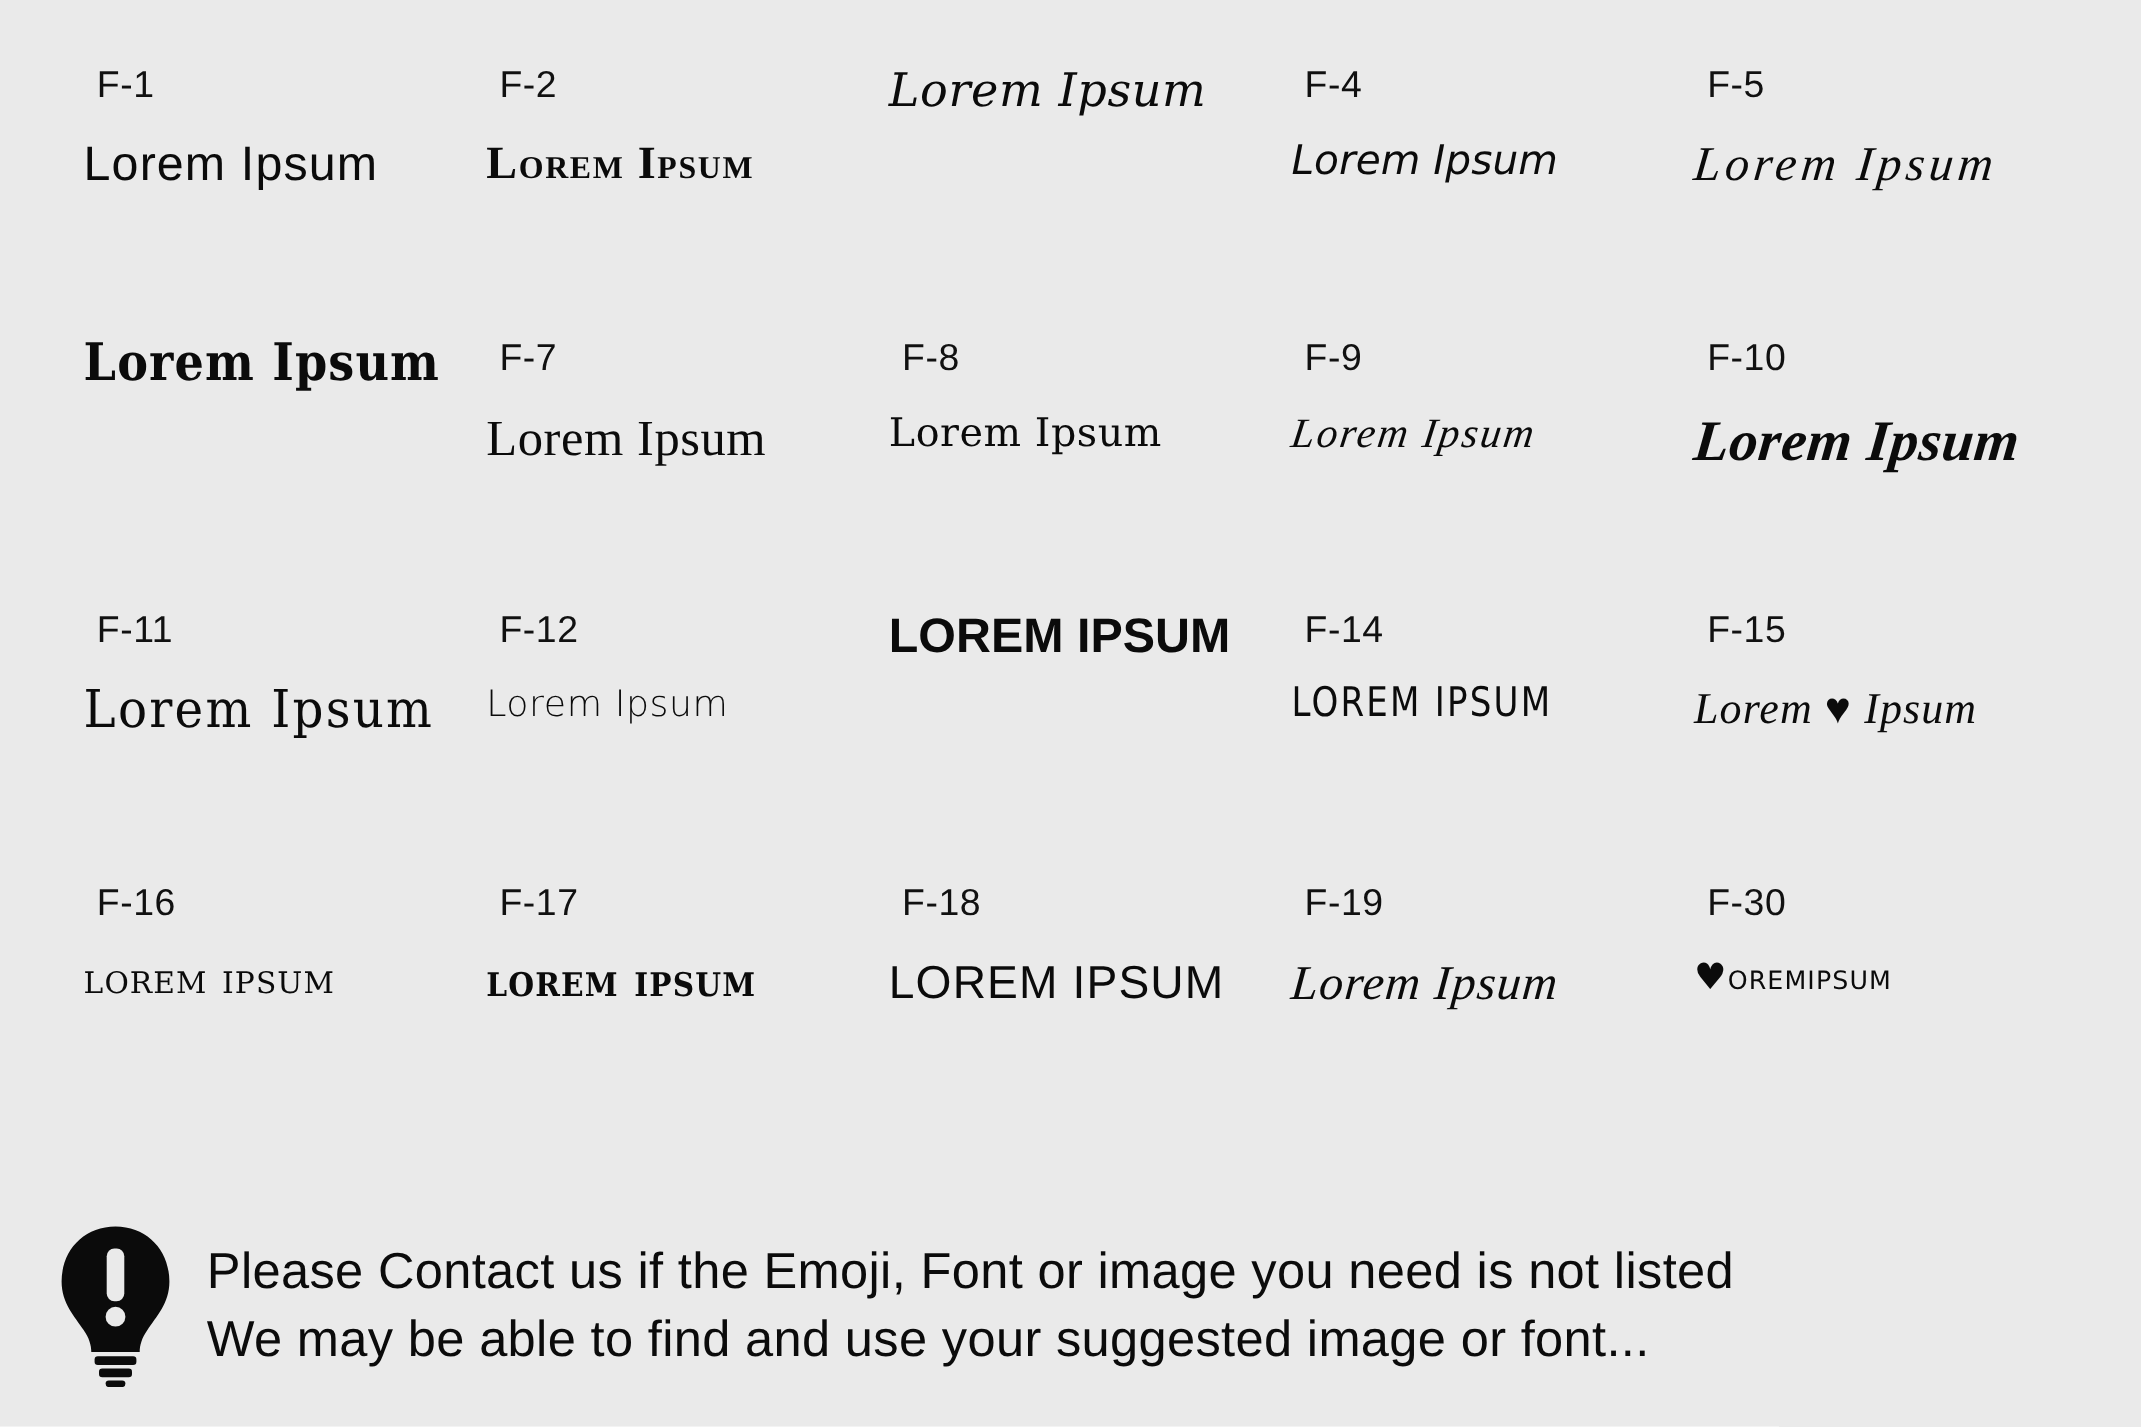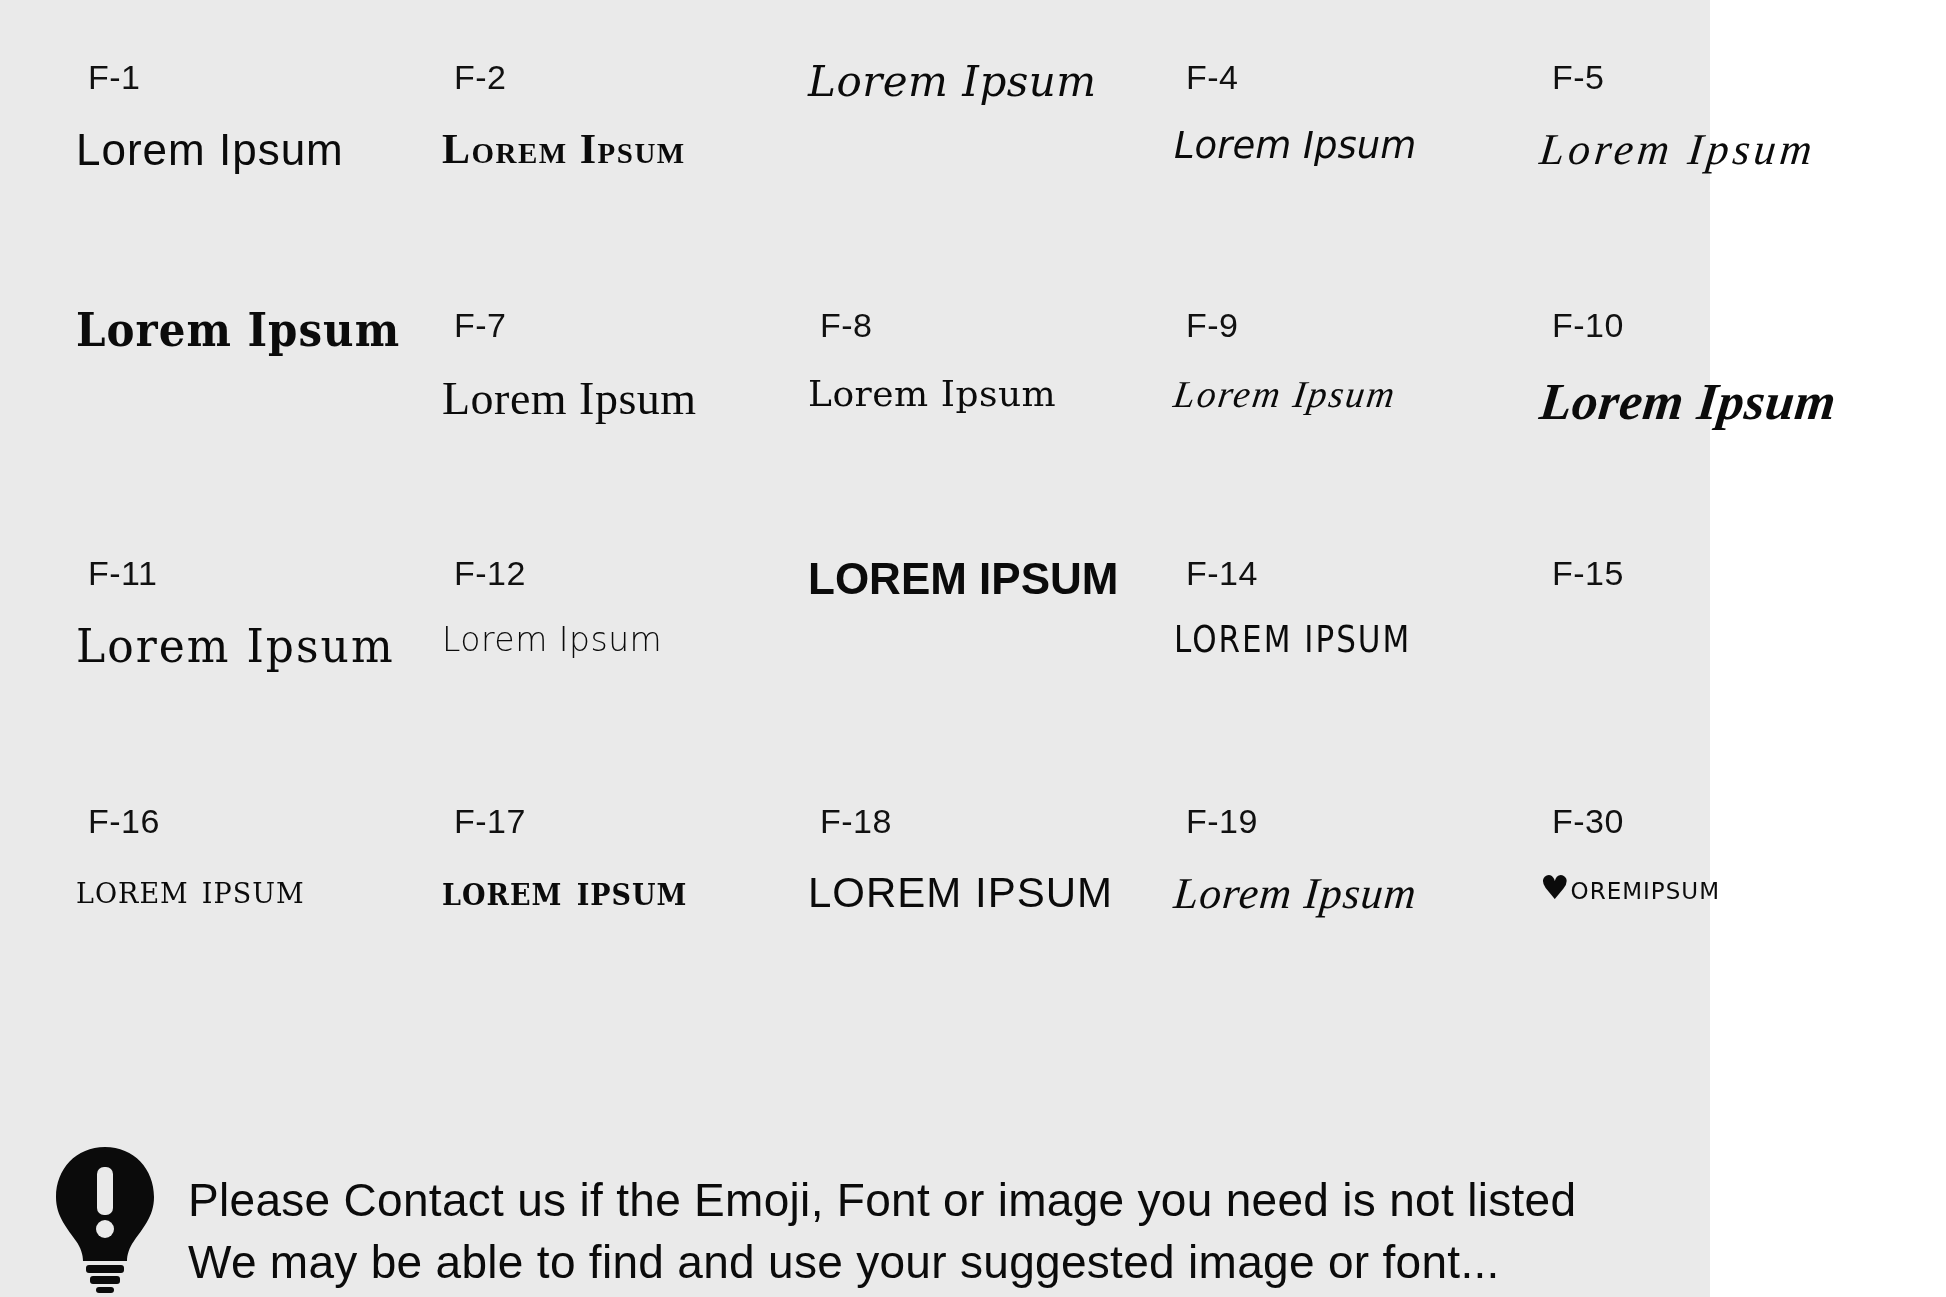--- a/index.html
+++ b/index.html
@@ -8,21 +8,21 @@
     background: #ffffff;
   }
   body {
     width: 1946px;
     height: 1297px;
     font-family: "Liberation Sans", sans-serif;
     overflow: hidden;
   }
   .sheet {
     position: relative;
-    width: 1710px;
+    width: 1946px;
     height: 1297px;
     background: #eaeaea;
     box-sizing: border-box;
   }
   .grid {
     position: absolute;
     top: 30px;
     left: 70px;
     width: 1830px;
     display: grid;
@@ -71,24 +71,24 @@
   .s15 { font-family: "Liberation Serif", serif; font-size: 40px; font-style: italic; letter-spacing: 1px; }
   .s16 { font-family: "DejaVu Serif", serif; font-size: 38px; font-variant: small-caps; text-transform: lowercase; letter-spacing: 1px; }
   .s17 { font-family: "DejaVu Serif", serif; font-size: 38px; font-weight: 700; font-variant: small-caps; text-transform: lowercase; letter-spacing: 1px; transform: scaleY(1.1); transform-origin: left center; }
   .s18 { font-family: "Liberation Sans", sans-serif; font-size: 42px; font-weight: 300; text-transform: uppercase; letter-spacing: 1px; }
   .s19 { font-family: "Liberation Serif", serif; font-size: 44px; font-style: italic; letter-spacing: 1px; transform: skewX(-5deg); transform-origin: left center; }
   .s20 { font-family: "DejaVu Sans", sans-serif; font-size: 33px; text-transform: lowercase; font-variant: small-caps; letter-spacing: 1px; }
 
   .footer {
     position: absolute;
     left: 50px;
-    bottom: 4px;
+    bottom: 36px;
     width: 1850px;
     display: flex;
-    align-items: flex-end;
+    align-items: center;
     gap: 28px;
   }
   .bulb-icon {
     flex: 0 0 auto;
     width: 110px;
     height: 150px;
     position: relative;
   }
   .footer-text {
     font-family: "Liberation Sans", sans-serif;
@@ -169,20 +169,21 @@
       <span class="sample s13">LOREM IPSUM</span>
     </div>
 
     <div class="cell">
       <span class="code">F-14</span>
       <span class="sample s14">LOREM IPSUM</span>
     </div>
 
     <div class="cell">
       <span class="code">F-15</span>
+      <span class="sample s15">Lorem ♥ Ipsum</span>
     </div>
 
     <div class="cell">
       <span class="code">F-16</span>
       <span class="sample s16">Lorem Ipsum</span>
     </div>
 
     <div class="cell">
       <span class="code">F-17</span>
       <span class="sample s17">Lorem Ipsum</span>

